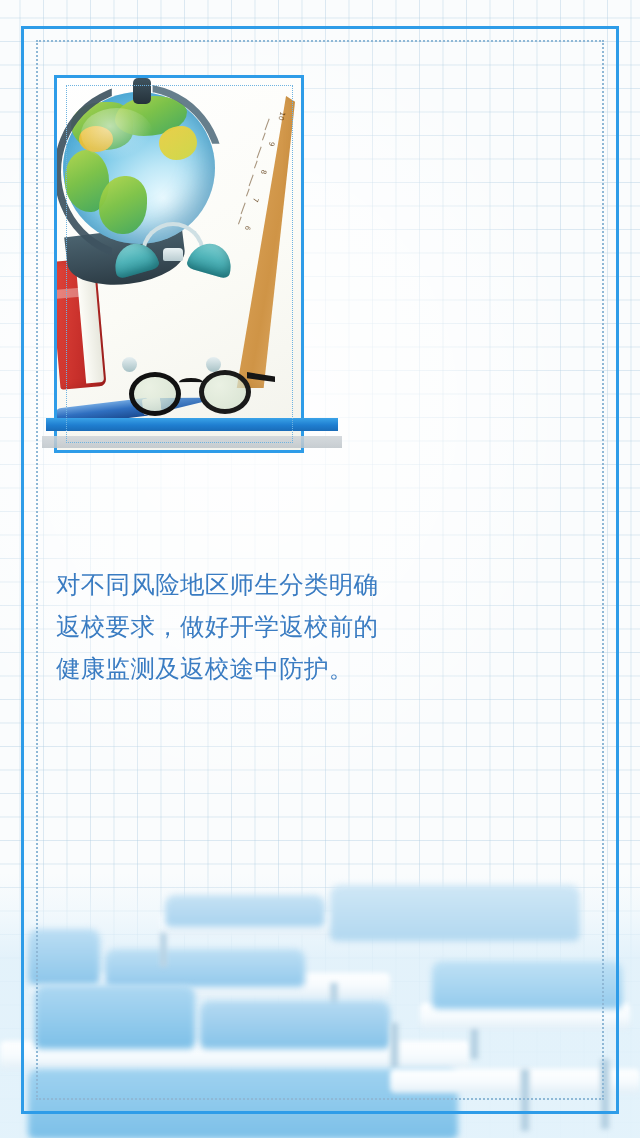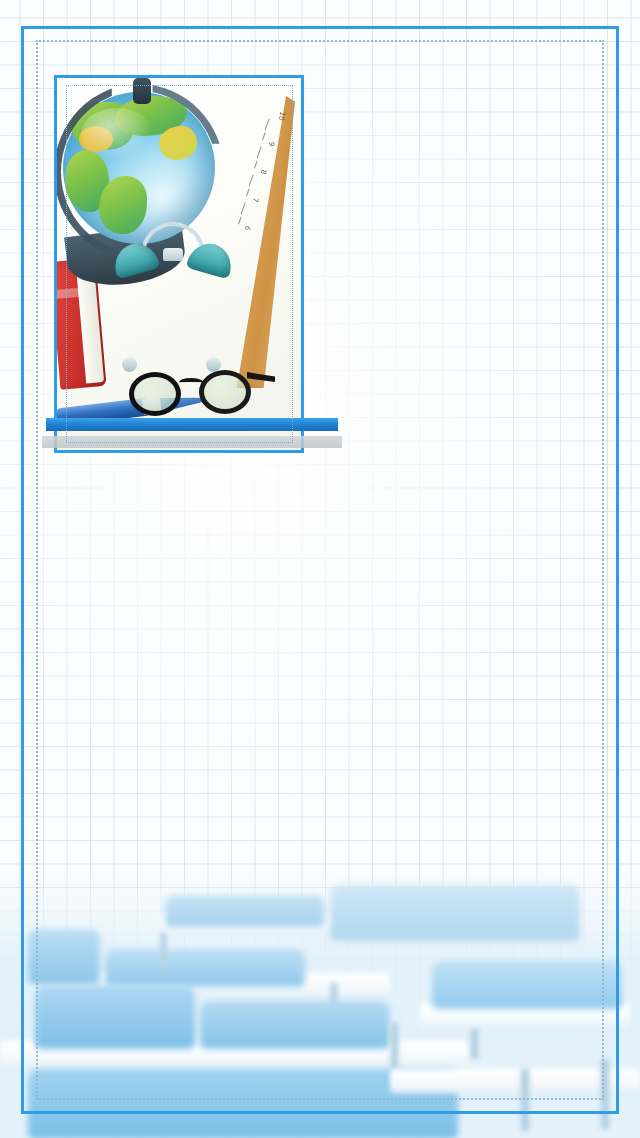--- a/index.html
+++ b/index.html
@@ -631,15 +631,16 @@
     <div class="illus-frame-dotted"></div>
   </div>
 
   <div class="shelf-bar"></div>
   <div class="shelf-shadow"></div>
 
   <div class="title-col" id="title-secondary">秋季开学防疫手册之</div>
 
   <div class="title-col" id="title-primary">健康管理和健康监测</div>
 
+  <div class="body-text">对不同风险地区师生分类明确返校要求，做好开学返校前的健康监测及返校途中防护。</div>
 
 
 </div>
 
 </body></html>

